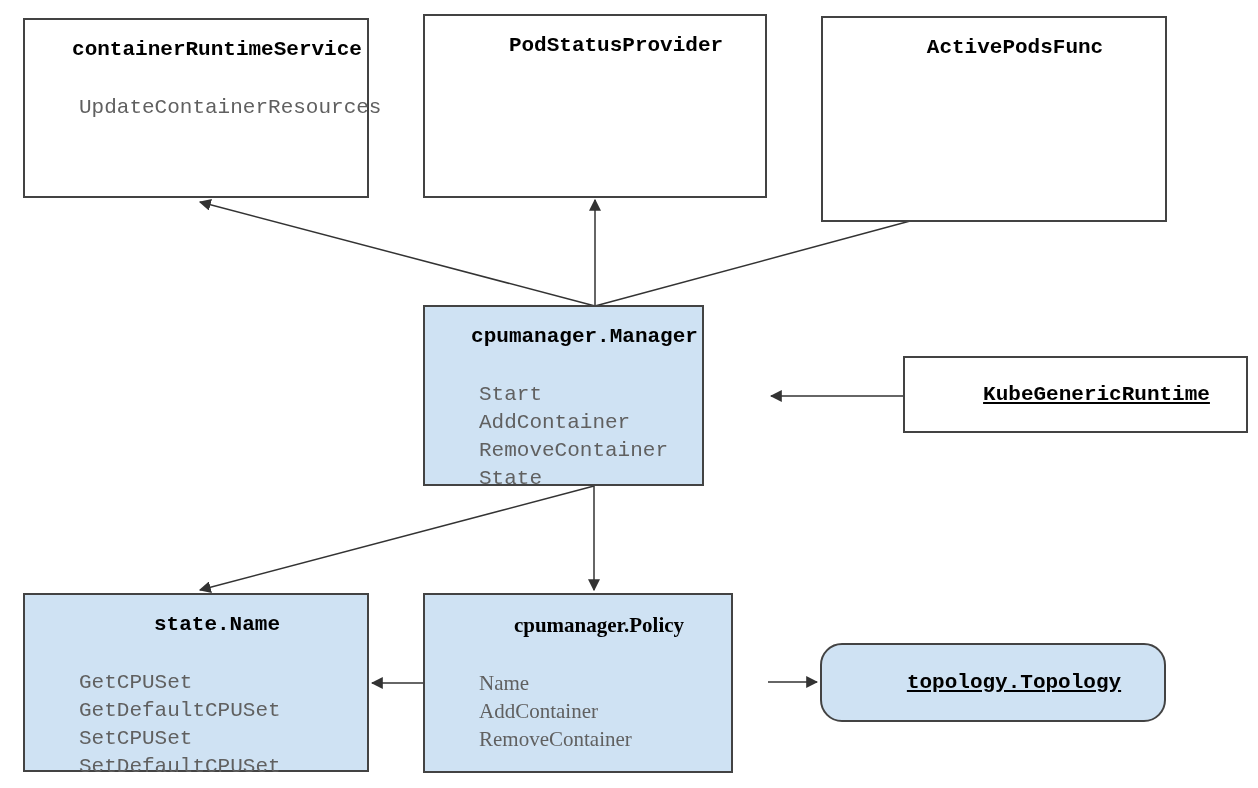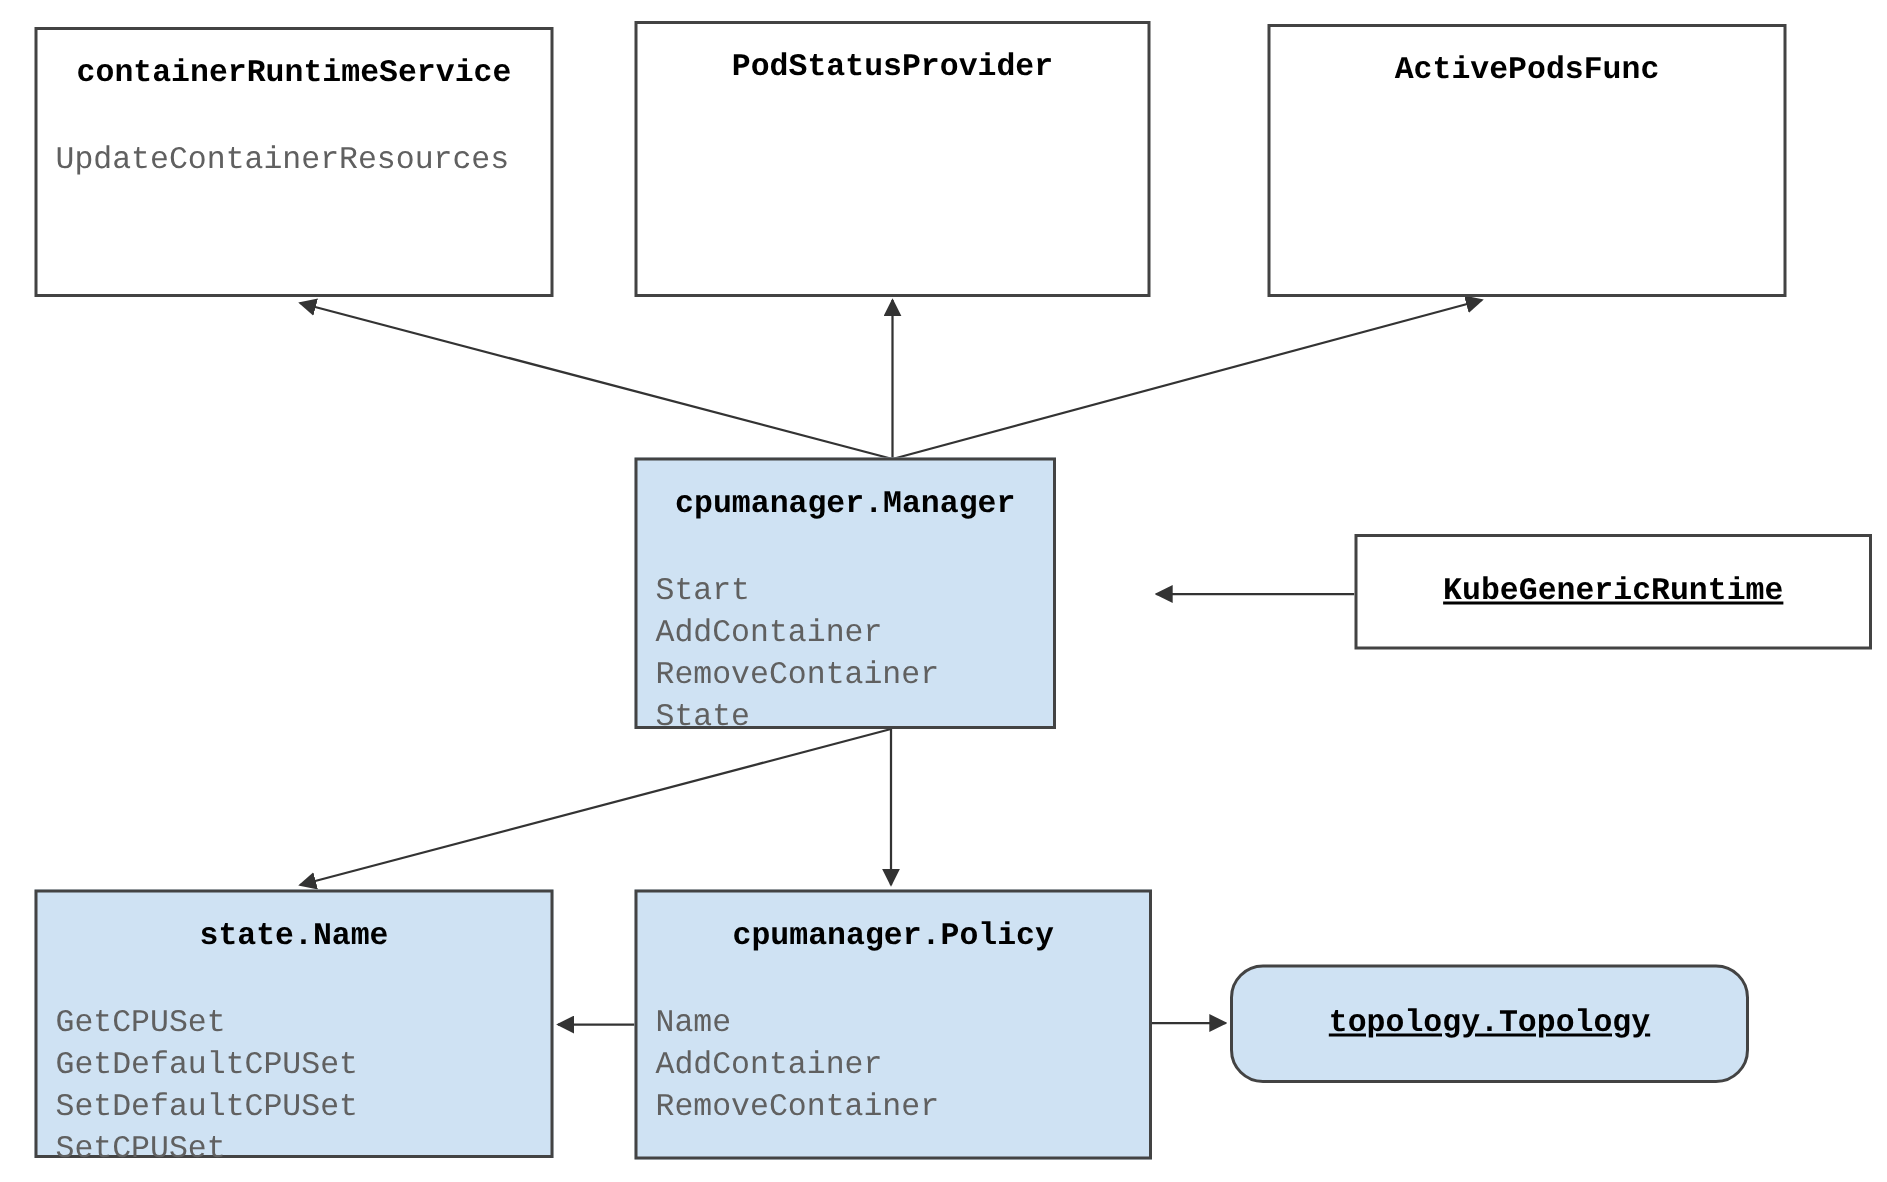--- a/index.html
+++ b/index.html
@@ -21,20 +21,21 @@
     stroke: var(--arrow, #333333);
     stroke-width: 1.5;
     fill: none;
   }
   .arrowhead-path { fill: var(--arrow, #333333); }
   .node {
     position: absolute;
     box-sizing: border-box;
     border: 2px solid var(--border, #434343);
     background: var(--box-fill-plain, #ffffff);
+    padding-left: 42px;
   }
   .node.highlight { background: var(--box-fill-highlight, #cfe2f3); }
   .node-title {
     text-align: center;
     font-weight: bold;
     font-size: 21px;
     line-height: 26px;
     padding-top: 17px;
     color: var(--title-text, #000000);
     white-space: nowrap;
@@ -80,21 +81,21 @@
     <div class="node-title">containerRuntimeService</div>
     <div class="methods">
       <div class="method">UpdateContainerResources</div>
     </div>
   </div>
 
   <div class="node plain" style="left:423px; top:14px; width:344px; height:184px;">
     <div class="node-title">PodStatusProvider</div>
   </div>
 
-  <div class="node plain" style="left:845px; top:16px; width:346px; height:182px;">
+  <div class="node plain" style="left:821px; top:16px; width:346px; height:206px;">
     <div class="node-title">ActivePodsFunc</div>
   </div>
 
   <div class="node highlight" style="left:423px; top:305px; width:281px; height:181px;">
     <div class="node-title">cpumanager.Manager</div>
     <div class="methods">
       <div class="method">Start</div>
       <div class="method">AddContainer</div>
       <div class="method">RemoveContainer</div>
       <div class="method">State</div>
@@ -103,26 +104,26 @@
 
   <div class="node plain small" style="left:903px; top:356px; width:345px; height:77px;">
     <div class="node-title">KubeGenericRuntime</div>
   </div>
 
   <div class="node highlight" style="left:23px; top:593px; width:346px; height:179px;">
     <div class="node-title">state.Name</div>
     <div class="methods">
       <div class="method">GetCPUSet</div>
       <div class="method">GetDefaultCPUSet</div>
+      <div class="method">SetCPUSet</div>
       <div class="method">SetDefaultCPUSet</div>
-      <div class="method">SetCPUSet</div>
     </div>
   </div>
 
-  <div class="node highlight" style="left:423px; top:593px; width:345px; height:180px;">
+  <div class="node highlight" style="left:423px; top:593px; width:310px; height:180px;font-family:Liberation Serif, serif;">
     <div class="node-title">cpumanager.Policy</div>
     <div class="methods">
       <div class="method">Name</div>
       <div class="method">AddContainer</div>
       <div class="method">RemoveContainer</div>
     </div>
   </div>
 
   <div class="node highlight small" style="left:820px; top:643px; width:346px; height:79px;border-radius:22px;">
     <div class="node-title">topology.Topology</div>

